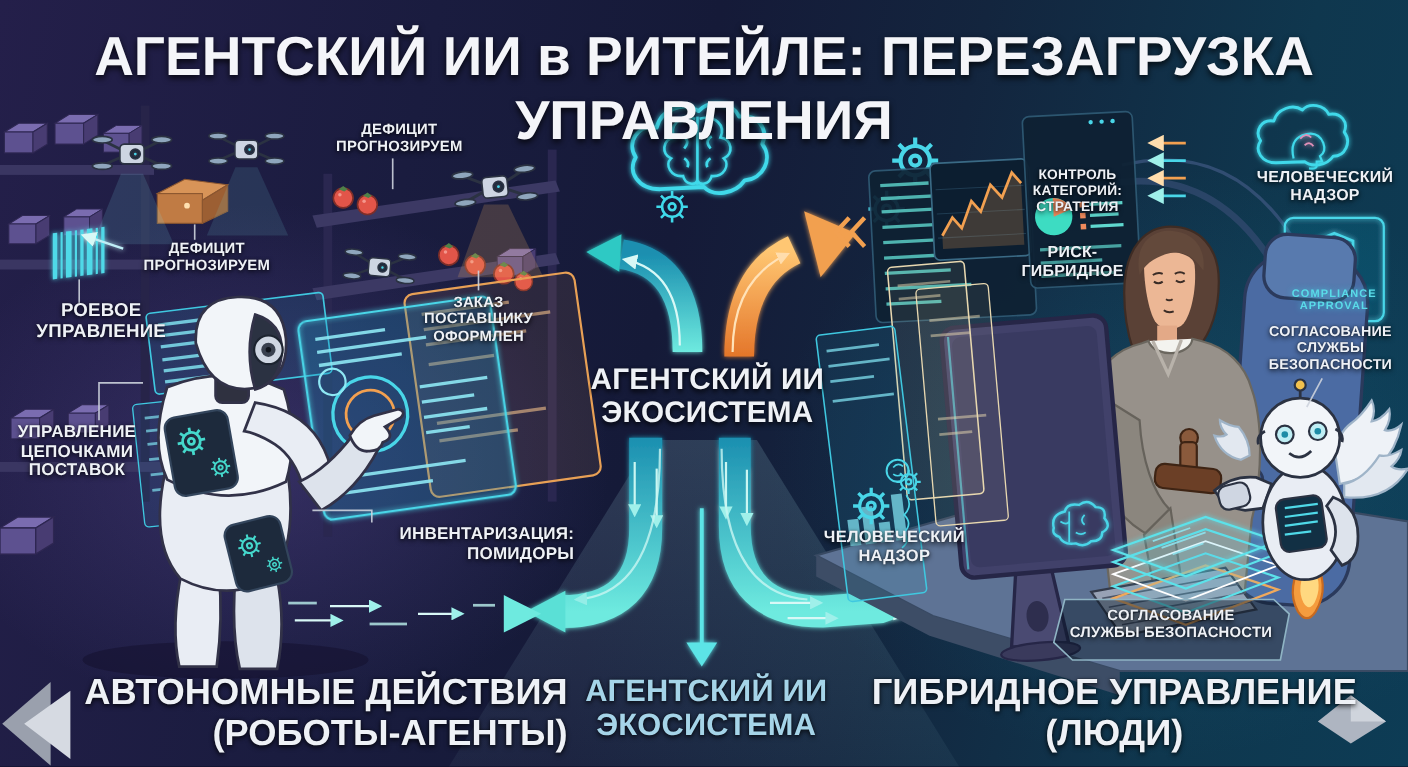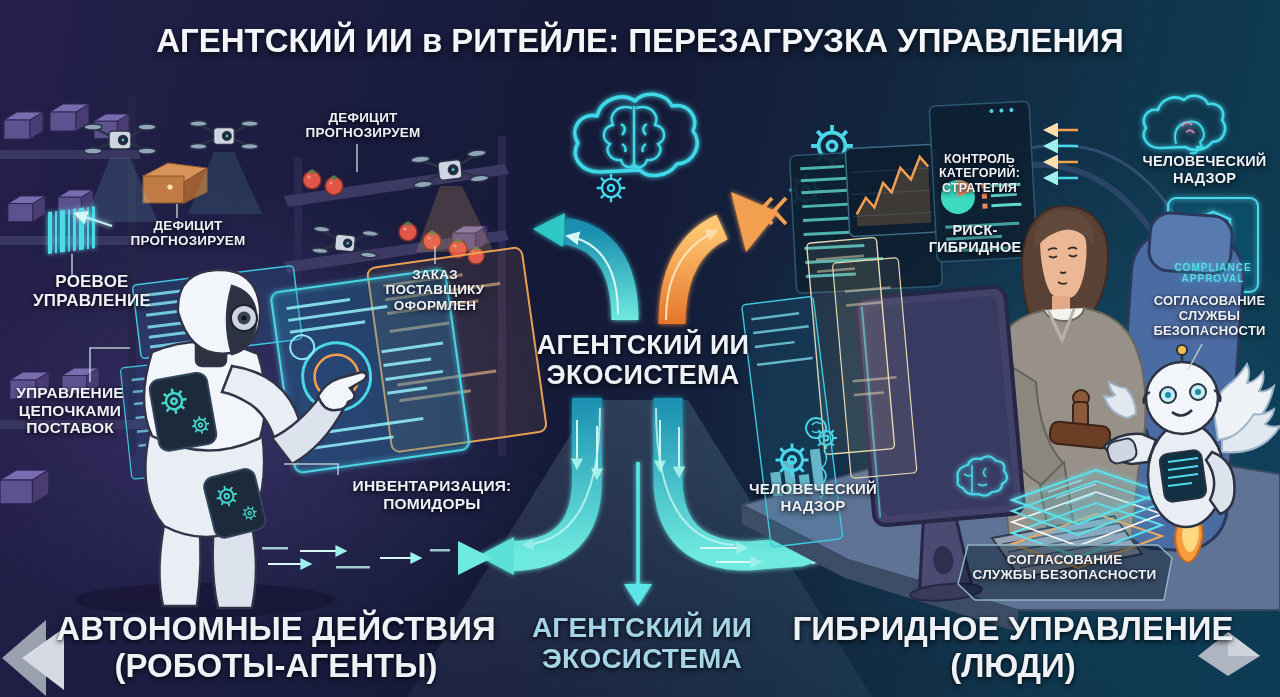--- a/index.html
+++ b/index.html
@@ -9,21 +9,21 @@
     background:linear-gradient(102deg,#241f4a 0%,#1a1c3f 28%,#151a38 46%,#13253e 63%,#0f374e 84%,#0d3c55 100%);
   }
   svg.art{position:absolute;left:0;top:0;z-index:1;}
   .lbl{
     position:absolute;z-index:3;font-weight:bold;color:#eef1f6;
     white-space:pre-line;text-align:center;line-height:1.14;letter-spacing:.2px;
     text-shadow:0 2px 5px rgba(0,0,0,.75),0 0 2px rgba(0,0,0,.5);
   }
   .title{
     position:absolute;z-index:3;left:0;top:22px;width:1280px;text-align:center;
-    font-weight:bold;font-size:33px;color:#f4f5f9;letter-spacing:0;
+    font-weight:bold;font-size:50px;color:#f4f5f9;letter-spacing:0;
     text-shadow:0 3px 6px rgba(0,0,0,.8);
   }
 </style>
 </head>
 <body>
 
 <div class="stage">
 
 <svg class="art" width="1280" height="697" viewBox="0 0 1280 697">
   <defs>
@@ -535,21 +535,21 @@
 <div class="lbl" style="left:118px;top:218px;width:140px;font-size:13.5px;">ДЕФИЦИТ
 ПРОГНОЗИРУЕМ</div>
 <div class="lbl" style="left:12px;top:272px;width:160px;font-size:17px;">РОЕВОЕ
 УПРАВЛЕНИЕ</div>
 <div class="lbl" style="left:0px;top:384px;width:140px;font-size:15.5px;">УПРАВЛЕНИЕ
 ЦЕПОЧКАМИ
 ПОСТАВОК</div>
 <div class="lbl" style="left:365px;top:267px;width:140px;font-size:13.5px;">ЗАКАЗ
 ПОСТАВЩИКУ
 ОФОРМЛЕН</div>
-<div class="lbl" style="left:342px;top:477px;width:180px;font-size:15.5px;text-align:center;">ИНВЕНТАРИЗАЦИЯ:
+<div class="lbl" style="left:342px;top:477px;width:180px;font-size:15.5px;text-align:right;">ИНВЕНТАРИЗАЦИЯ:
 ПОМИДОРЫ</div>
 
 <div class="lbl" style="left:518px;top:330px;width:250px;font-size:27px;line-height:1.12;">АГЕНТСКИЙ ИИ
 ЭКОСИСТЕМА</div>
 
 <div class="lbl" style="left:922px;top:131px;width:115px;font-size:12.5px;margin-top:21px;">КОНТРОЛЬ
 КАТЕГОРИЙ:
 СТРАТЕГИЯ</div>
 <div class="lbl" style="left:905px;top:222px;width:140px;font-size:14.5px;">РИСК-
 ГИБРИДНОЕ</div>
@@ -558,20 +558,20 @@
 <div class="lbl" style="left:1168px;top:262px;width:90px;font-size:10px;letter-spacing:1px;color:#5adbe8;text-shadow:0 0 6px rgba(60,210,230,.8);">COMPLIANCE
 APPROVAL</div>
 <div class="lbl" style="left:1142px;top:294px;width:135px;font-size:13px;">СОГЛАСОВАНИЕ
 СЛУЖБЫ
 БЕЗОПАСНОСТИ</div>
 <div class="lbl" style="left:738px;top:480px;width:150px;font-size:15px;">ЧЕЛОВЕЧЕСКИЙ
 НАДЗОР</div>
 <div class="lbl" style="left:962px;top:552px;width:205px;font-size:13.5px;">СОГЛАСОВАНИЕ
 СЛУЖБЫ БЕЗОПАСНОСТИ</div>
 
-<div class="lbl" style="left:36px;top:611px;width:480px;font-size:33px;text-align:center;line-height:1.12;letter-spacing:0;">АВТОНОМНЫЕ ДЕЙСТВИЯ
+<div class="lbl" style="left:36px;top:611px;width:480px;font-size:33px;text-align:right;line-height:1.12;letter-spacing:0;">АВТОНОМНЫЕ ДЕЙСТВИЯ
 (РОБОТЫ-АГЕНТЫ)</div>
 <div class="lbl" style="left:512px;top:612px;width:260px;font-size:28px;line-height:1.12;color:#a5d4e8;">АГЕНТСКИЙ ИИ
 ЭКОСИСТЕМА</div>
 <div class="lbl" style="left:770px;top:611px;width:486px;font-size:33px;line-height:1.12;letter-spacing:0;">ГИБРИДНОЕ УПРАВЛЕНИЕ
 (ЛЮДИ)</div>
 
 </div>
 
 </body></html>

